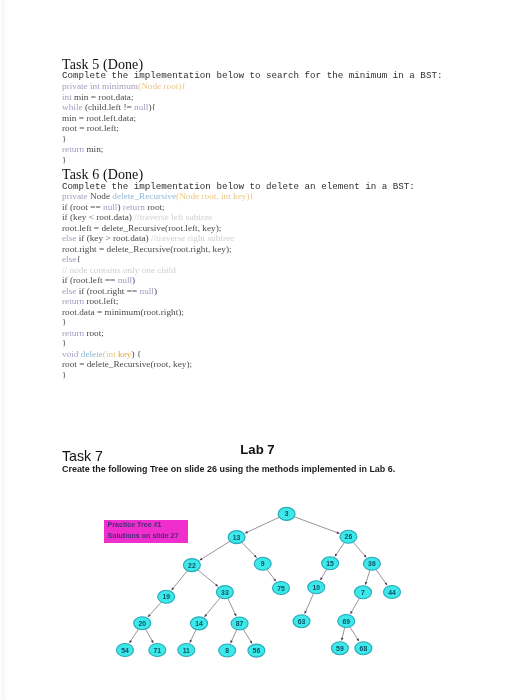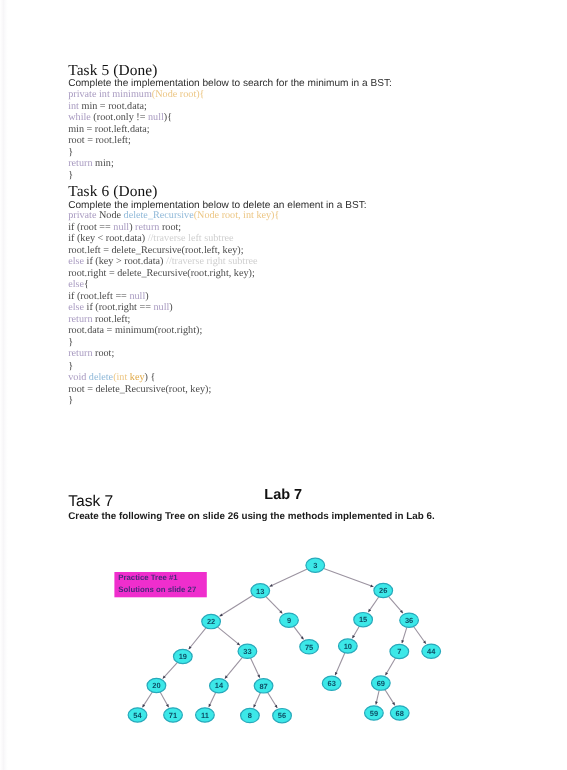--- a/index.html
+++ b/index.html
@@ -3,21 +3,21 @@
 <meta charset="utf-8">
 <title>Lab 7 Document</title>
 <style>
   html,body{margin:0;padding:0;}
   body{width:515px;height:700px;background:#ffffff;font-family:"Liberation Serif",serif;overflow:hidden;}
   .pageedge{position:absolute;left:0;top:0;width:7px;height:700px;
             background:linear-gradient(90deg,#ffffff 0%,#f7f6f8 45%,#fbfbfc 70%,#ffffff 100%);}
   .page{position:relative;width:515px;height:700px;background:#fff;filter:blur(0.32px);}
   .h-task{position:absolute;left:62px;font-family:"Liberation Serif",serif;font-size:14px;
           font-weight:400;color:#111;letter-spacing:0.1px;white-space:nowrap;text-align:center;}
-  .desc{position:absolute;left:62px;font-family:Liberation Sans, sans-serif;font-size:9.2px;
+  .desc{position:absolute;left:62px;font-family:Liberation Mono, monospace;font-size:9.2px;
         font-weight:400;color:#2e2e2e;white-space:nowrap;}
   .codeblk{position:absolute;left:62px;font-family:"Liberation Serif",serif;font-size:9.25px;color:#4a4a4a;}
   .codeline{height:10.5px;line-height:10.5px;white-space:pre;}
   .kw{color:#a89ac0;}
   .param{color:#ecc684;}
   .param2{color:#e0a845;}
   .cmt{color:#cfcfcf;}
   .typ{color:#8fb8d8;}
   #sec0-head{top:57px;}  #sec0-desc{top:70px;}  #sec0-code{top:81.2px;}
   #sec1-head{top:167px;} #sec1-desc{top:181px;} #sec1-code{top:191.2px;}
@@ -37,38 +37,39 @@
 
 <div class="page">
 
   <div class="pageedge"></div>
 
   <div class="h-task" id="sec0-head">Task 5 (Done)</div>
   <div class="desc" id="sec0-desc">Complete the implementation below to search for the minimum in a BST:</div>
   <div class="codeblk" id="sec0-code">
       <div class="codeline"><span class="kw">private int minimum</span><span class="param">(Node root){</span></div>
       <div class="codeline"><span class="kw">int</span><span> min = root.data;</span></div>
-      <div class="codeline"><span class="kw">while</span><span> (root.only != </span><span class="kw">null</span><span>){</span></div>
+      <div class="codeline"><span class="kw">while</span><span> (child.left != </span><span class="kw">null</span><span>){</span></div>
       <div class="codeline"><span>min = root.left.data;</span></div>
       <div class="codeline"><span>root = root.left;</span></div>
       <div class="codeline"><span>}</span></div>
       <div class="codeline"><span class="kw">return</span><span> min;</span></div>
       <div class="codeline"><span>}</span></div>
     </div>
 
   <div class="h-task" id="sec1-head">Task 6 (Done)</div>
   <div class="desc" id="sec1-desc">Complete the implementation below to delete an element in a BST:</div>
   <div class="codeblk" id="sec1-code">
       <div class="codeline"><span class="kw">private </span><span>Node </span><span class="typ">delete_Recursive</span><span class="param">(Node root, int key){</span></div>
       <div class="codeline"><span>if (root == </span><span class="kw">null</span><span>) </span><span class="kw">return</span><span> root;</span></div>
       <div class="codeline"><span>if (key &lt; root.data) </span><span class="cmt">//traverse left subtree</span></div>
       <div class="codeline"><span>root.left = delete_Recursive(root.left, key);</span></div>
       <div class="codeline"><span class="kw">else</span><span> if (key &gt; root.data) </span><span class="cmt">//traverse right subtree</span></div>
       <div class="codeline"><span>root.right = delete_Recursive(root.right, key);</span></div>
       <div class="codeline"><span class="kw">else</span><span>{</span></div>
+      <div class="codeline"><span class="cmt">// node contains only one child</span></div>
       <div class="codeline"><span>if (root.left == </span><span class="kw">null</span><span>)</span></div>
       <div class="codeline"><span class="kw">else</span><span> if (root.right == </span><span class="kw">null</span><span>)</span></div>
       <div class="codeline"><span class="kw">return</span><span> root.left;</span></div>
       <div class="codeline"><span>root.data = minimum(root.right);</span></div>
       <div class="codeline"><span>}</span></div>
       <div class="codeline"><span class="kw">return</span><span> root;</span></div>
       <div class="codeline"><span>}</span></div>
       <div class="codeline"><span class="kw">void </span><span class="typ">delete</span><span class="param">(int </span><span class="param2">key</span><span>) {</span></div>
       <div class="codeline"><span>root = delete_Recursive(root, key);</span></div>
       <div class="codeline"><span>}</span></div>

